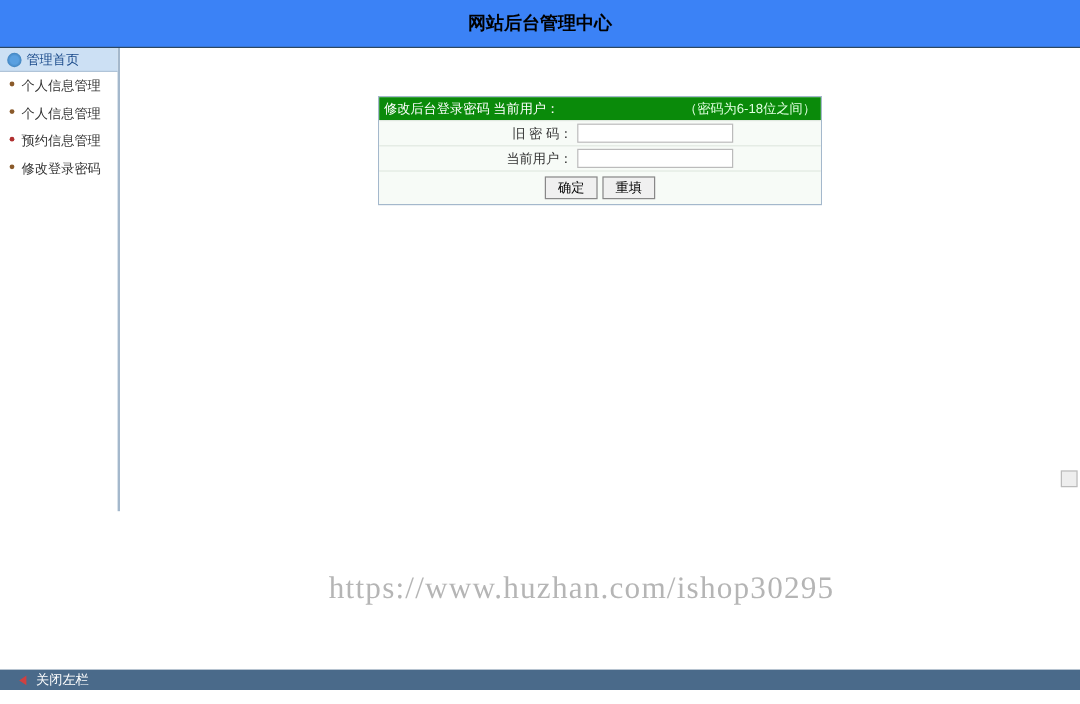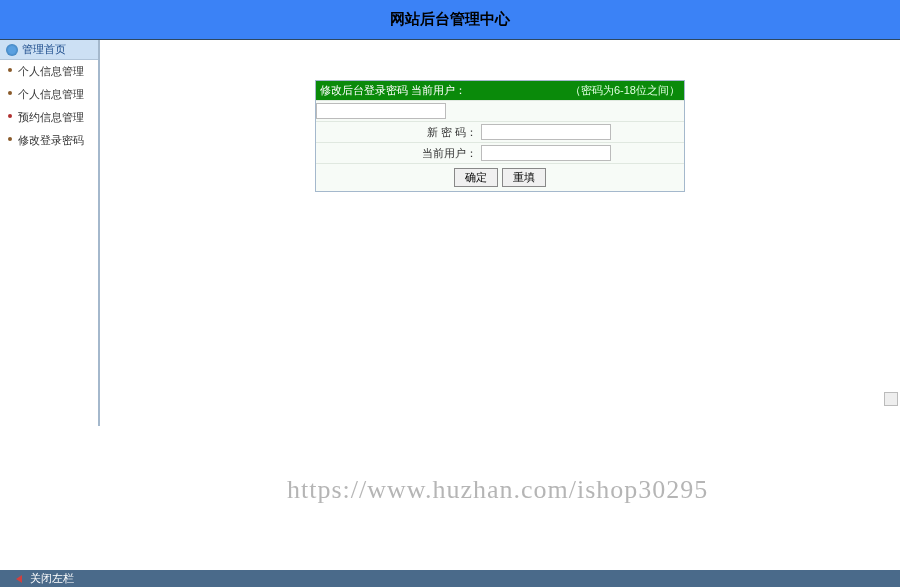--- a/index.html
+++ b/index.html
@@ -133,21 +133,21 @@
   }
   .form-buttons button {
     font-size: 11px;
     padding: 1px 10px;
     border: 1px solid #888;
     background: #f0f0f0;
     cursor: pointer;
   }
   .footer {
     position: absolute;
-    bottom: 0;
+    bottom: 12px;
     left: 0;
     width: 100%;
     height: 17px;
     background: #4a6a8a;
     color: #fff;
     display: flex;
     align-items: center;
     padding-left: 30px;
     font-size: 11px;
   }
@@ -156,21 +156,21 @@
     left: 16px;
     bottom: 4px;
     width: 0;
     height: 0;
     border-top: 4px solid transparent;
     border-bottom: 4px solid transparent;
     border-right: 6px solid #d04040;
   }
   .watermark {
     position: absolute;
-    left: 187px;
+    left: 174px;
     top: 435px;
     font-family: "Times New Roman", serif;
     font-size: 26px;
     color: rgba(120,120,120,0.55);
     letter-spacing: 1px;
     pointer-events: none;
     white-space: nowrap;
   }
   .scroll-hint {
     position: absolute;
@@ -211,24 +211,21 @@
   </div>
 
   <div class="content">
     <div class="form-panel">
       <div class="form-header">
         <span>修改后台登录密码 当前用户：</span>
         <span class="cur-user"></span>
         <span class="hint">（密码为6-18位之间）</span>
       </div>
       <div class="form-row">
-        <div class="form-input"><input type="password" style=""></div>
-      </div>
-      <div class="form-row">
-        <div class="form-label">新 密 码：</div>
+        <div class="form-label">旧 密 码：</div>
         <div class="form-input"><input type="password" style=""></div>
       </div>
       <div class="form-row">
         <div class="form-label">当前用户：</div>
         <div class="form-input"><input type="password" style=""></div>
       </div>
       <div class="form-buttons">
         <button type="button">确定</button>
         <button type="button">重填</button>
       </div>

